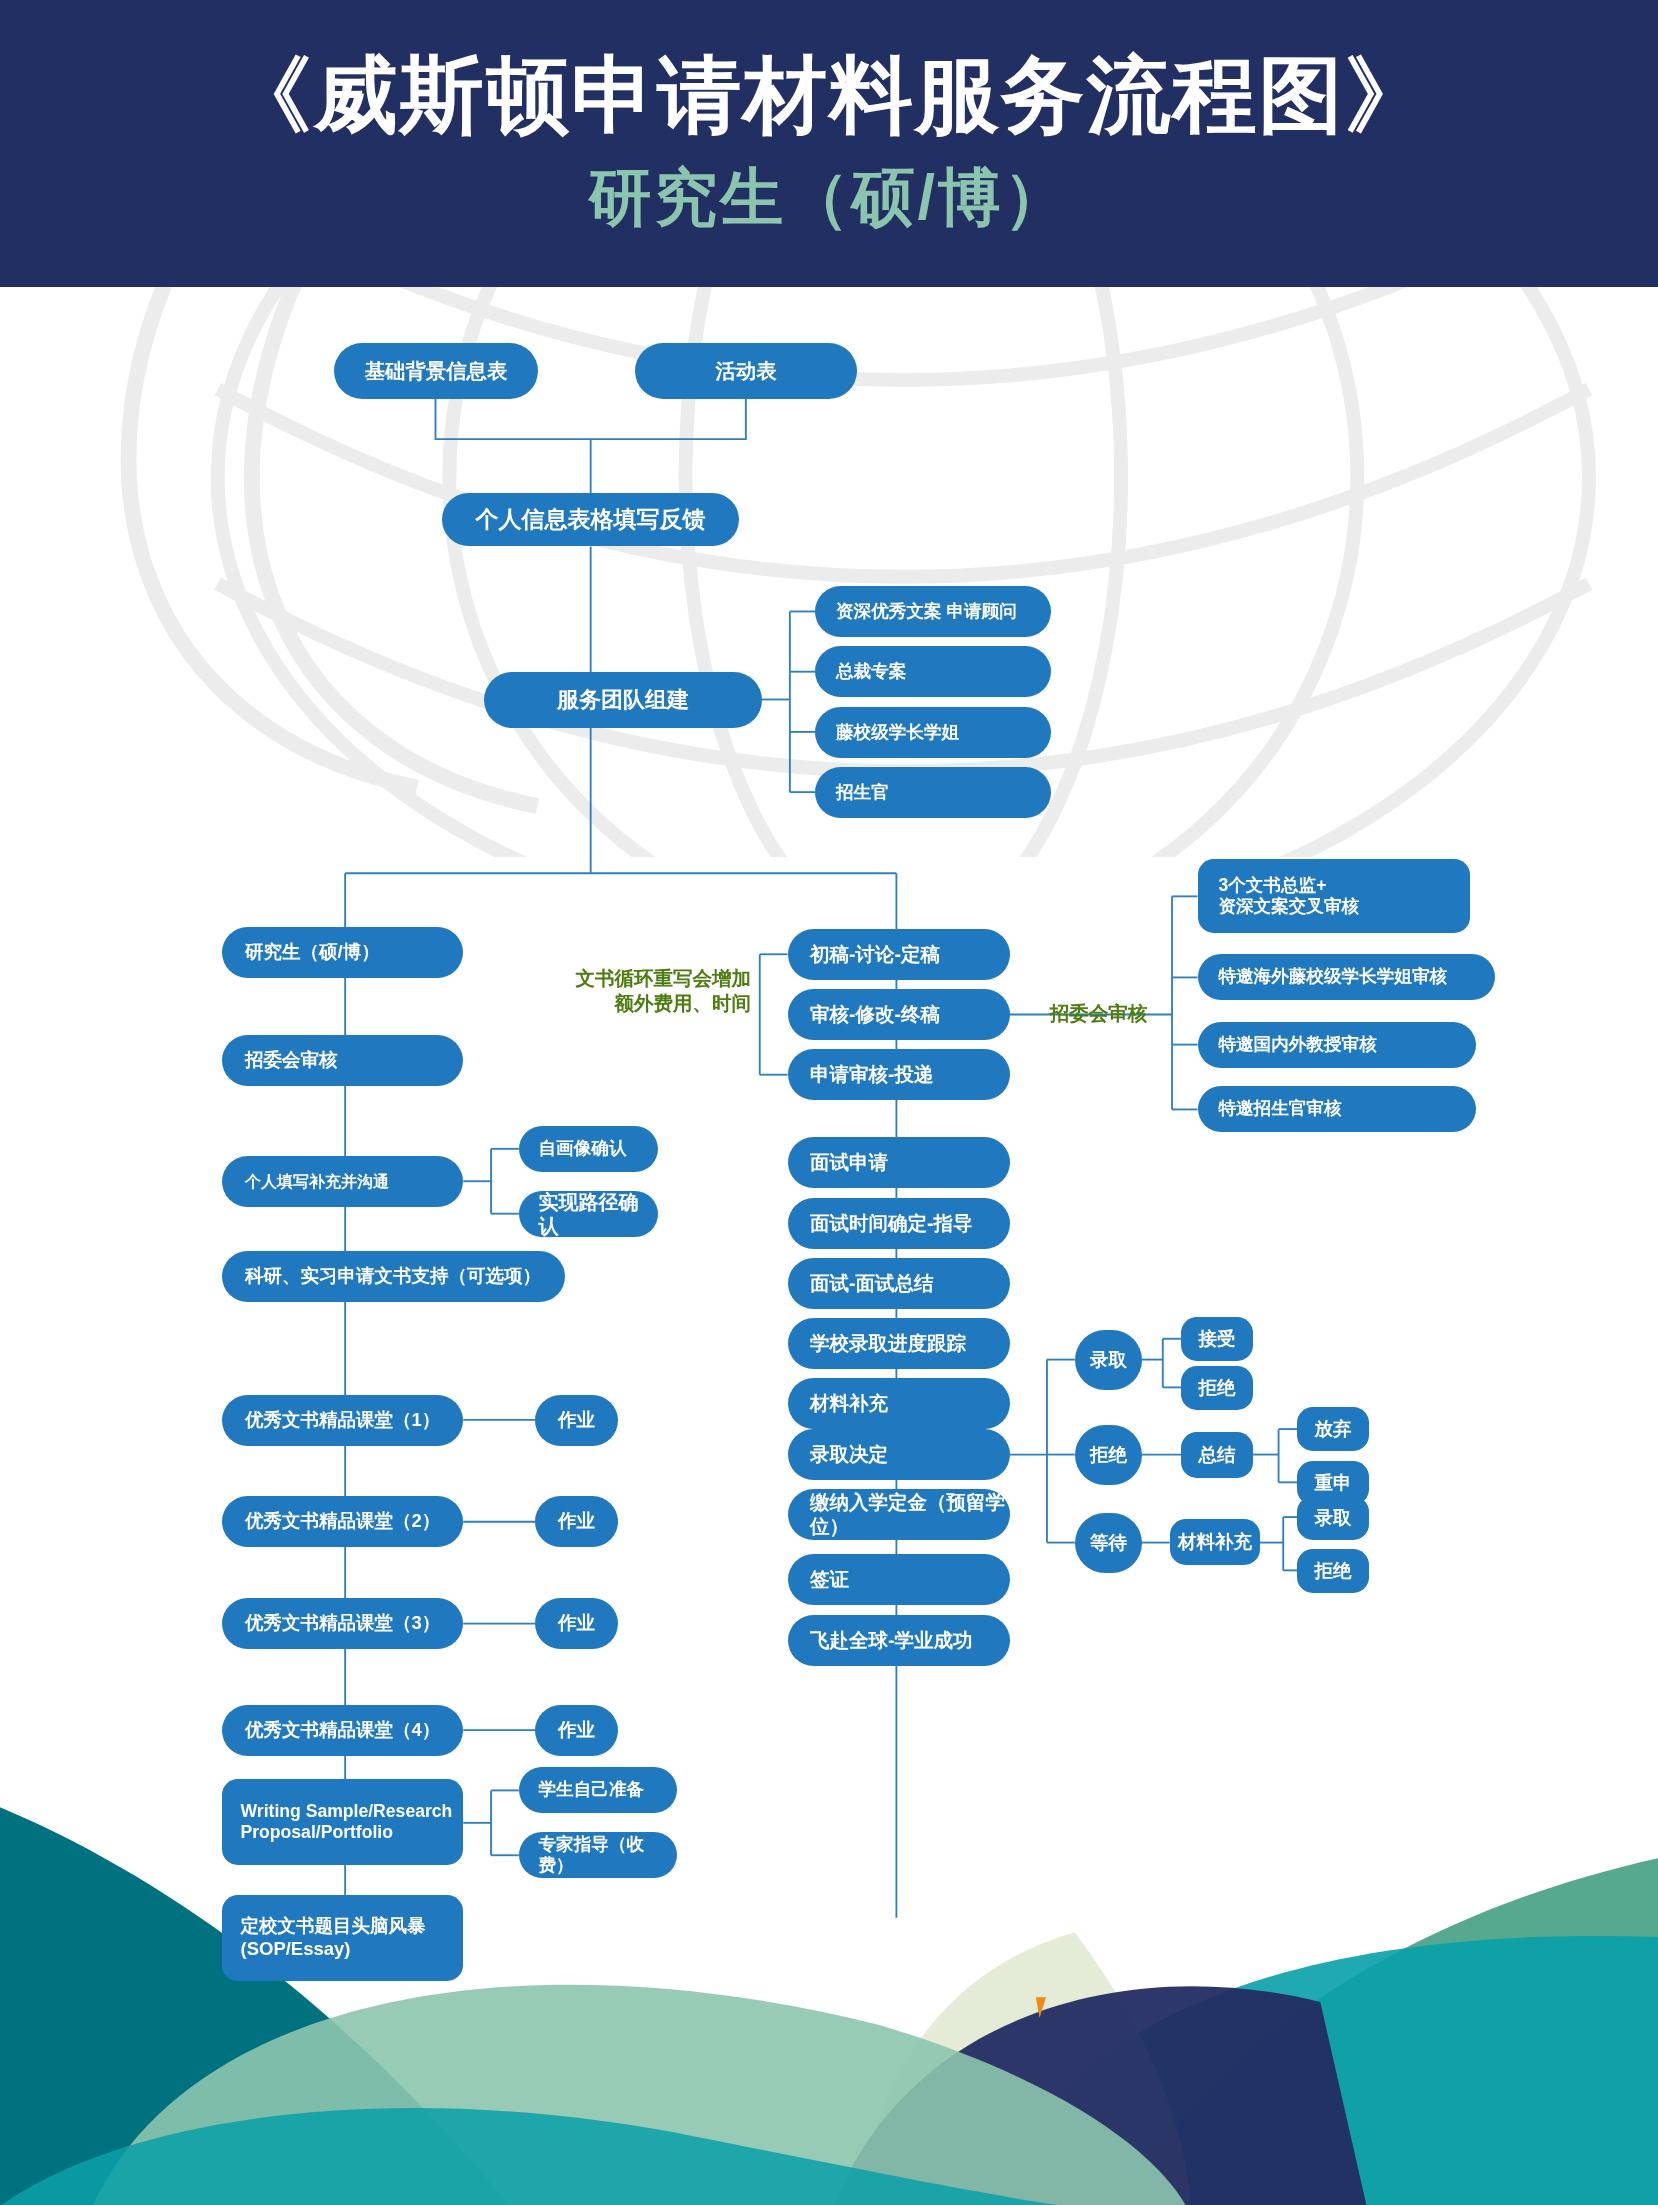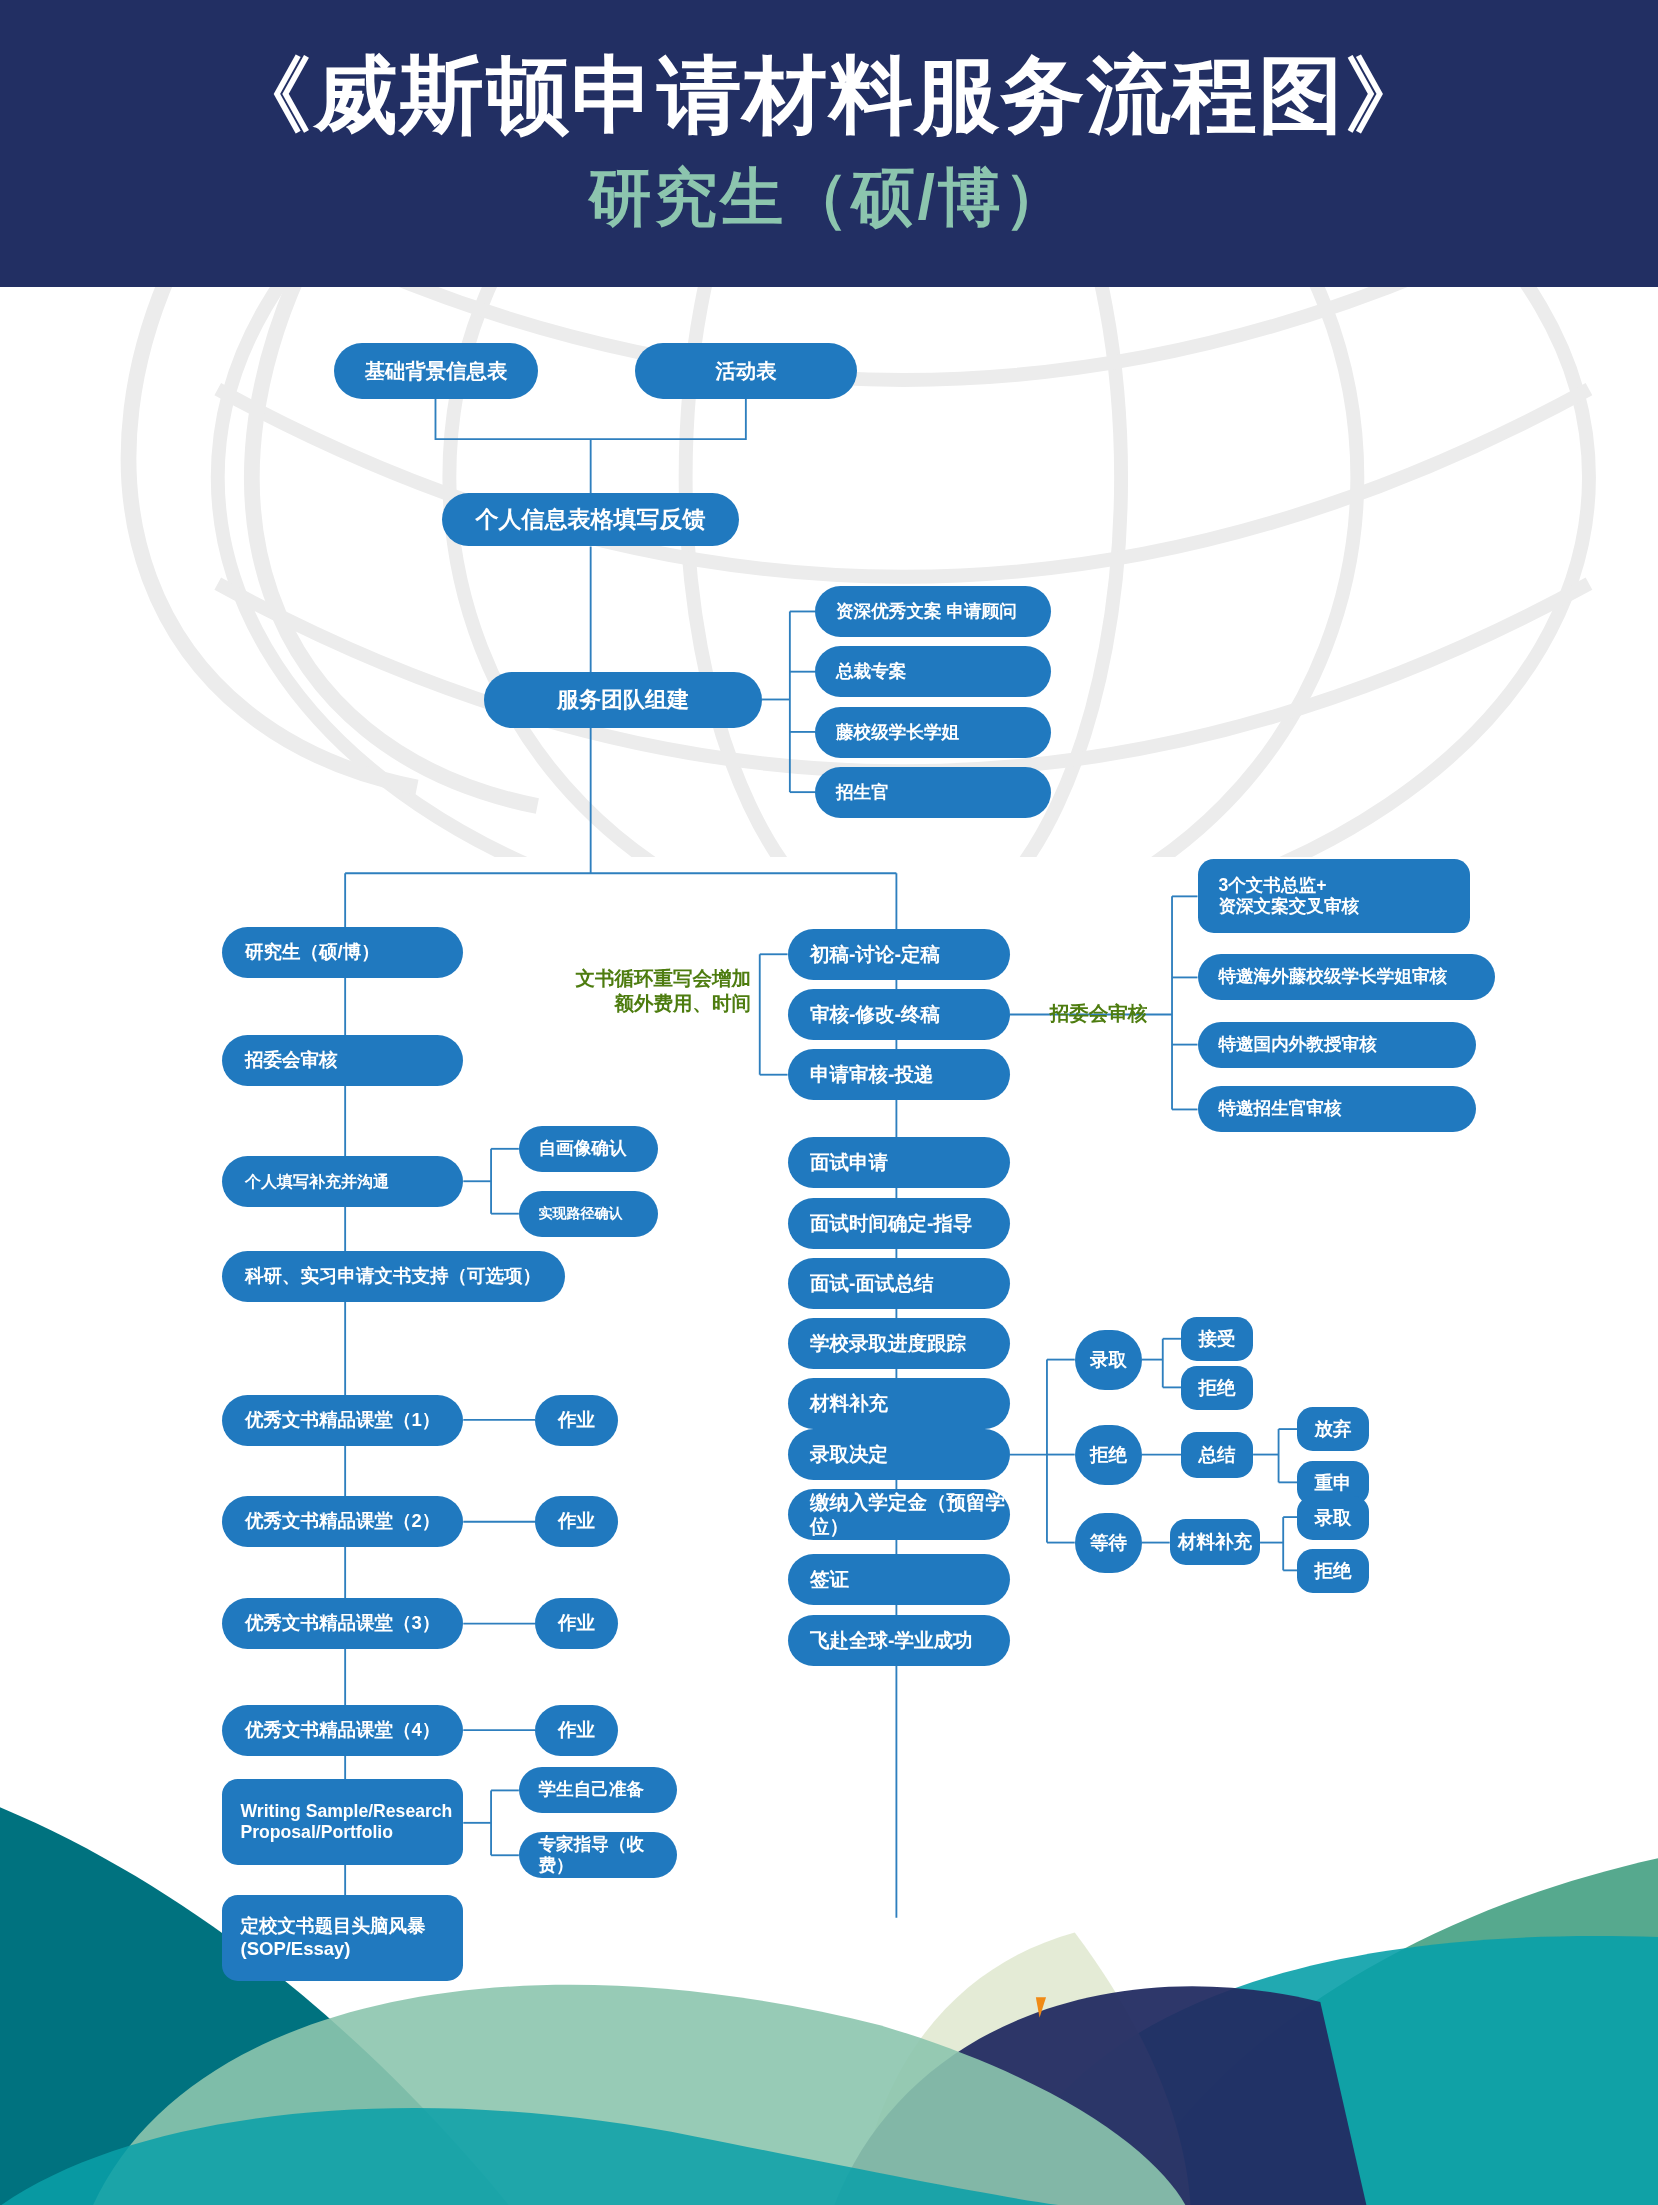--- a/index.html
+++ b/index.html
@@ -205,21 +205,21 @@
   <div class="node pill leftal" style="left:222px;top:1035px;width:241px;height:51px;font-size:18.5px;padding-left:23px;">
     <span>招委会审核</span>
   </div>
 
   <div class="node pill leftal" style="left:222px;top:1156px;width:241px;height:51px;font-size:16px;padding-left:23px;">
     <span>个人填写补充并沟通</span>
   </div>
   <div class="node pill leftal" style="left:519px;top:1126px;width:139px;height:46px;font-size:17.6px;padding-left:19.5px;">
     <span>自画像确认</span>
   </div>
-  <div class="node pill leftal" style="left:519px;top:1191px;width:139px;height:46px;font-size:14px;padding-left:19.5px;align-items:center;">
+  <div class="node pill leftal" style="left:519px;top:1191px;width:139px;height:46px;font-size:20px;padding-left:19.5px;align-items:center;">
     <span>实现路径确认</span>
   </div>
 
   <div class="node pill leftal" style="left:222px;top:1251px;width:343px;height:51px;font-size:18.5px;padding-left:23px;">
     <span>科研、实习申请文书支持（可选项）</span>
   </div>
 
   <div class="node pill leftal" style="left:222px;top:1395px;width:241px;height:51px;font-size:18.5px;padding-left:23px;">
     <span>优秀文书精品课堂（1）</span>
   </div>

